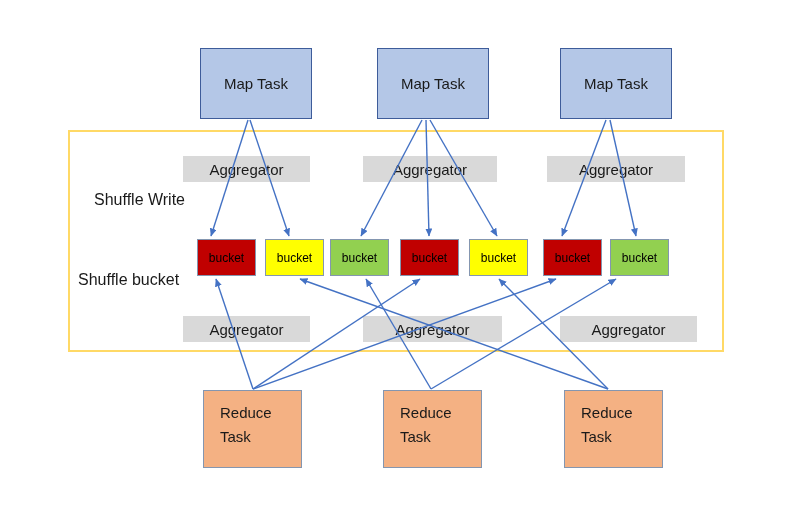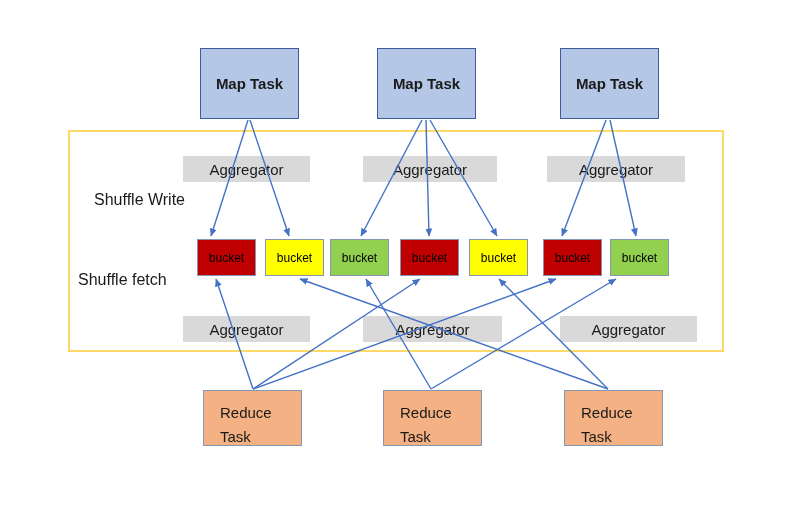--- a/index.html
+++ b/index.html
@@ -7,37 +7,37 @@
     position: relative;
     width: 789px;
     height: 531px;
     background: #ffffff;
     font-family: "Liberation Sans", sans-serif;
     overflow: hidden;
   }
   .box { position: absolute; box-sizing: border-box; display: flex; align-items: center; justify-content: center; }
 
   .map-task {
-    width: 99px; height: 71px;
+    width: 112px; height: 71px;
     background: var(--map-fill, #B4C7E7);
     border: 1.5px solid var(--map-border, #3E5C9A);
-    font-size: 15px; color: #1a1a1a; font-weight: bold;
+    font-size: 15px; color: #1a1a1a;
   }
   .aggregator {
     height: 26px;
     background: var(--agg-fill, #D9D9D9);
     font-size: 15px; color: #1a1a1a;
   }
   .bucket {
     width: 59px; height: 37px;
     border: 1.5px solid var(--bucket-border, #8496B0);
     font-size: 12px; color: #000000;
   }
   .reduce-task {
-    width: 99px; height: 56px;
+    width: 99px; height: 78px;
     background: var(--reduce-fill, #F4B183);
     border: 1.5px solid var(--reduce-border, #8496B0);
     font-size: 15px; color: #1a1a1a;
     justify-content: flex-start; align-items: flex-start;
     padding: 10px 0 0 16px; line-height: 24px;
   }
   .stage-rect {
     position: absolute;
     left: 68px; top: 130px; width: 656px; height: 222px;
     border: 2px solid var(--stage-border, #FFD966);
@@ -55,21 +55,21 @@
   .arrow-layer .head { fill: var(--arrow, #4472C4); }
 </style>
 </head>
 <body>
 
 <div class="canvas">
 
   <div class="stage-rect"></div>
 
   <div class="stage-label" style="left:78px; top:191px;margin-left:16px;">Shuffle Write</div>
-  <div class="stage-label" style="left:78px; top:271px;">Shuffle fetch</div>
+  <div class="stage-label" style="left:78px; top:271px;">Shuffle bucket</div>
 
   <div class="box aggregator" style="left:183px; top:156px; width:127px;">Aggregator</div>
   <div class="box aggregator" style="left:363px; top:156px; width:134px;">Aggregator</div>
   <div class="box aggregator" style="left:547px; top:156px; width:138px;">Aggregator</div>
 
   <div class="box aggregator" style="left:183px; top:316px; width:127px;">Aggregator</div>
   <div class="box aggregator" style="left:363px; top:316px; width:139px;">Aggregator</div>
   <div class="box aggregator" style="left:560px; top:316px; width:137px;">Aggregator</div>
 
   <svg class="arrow-layer" width="789" height="531" viewBox="0 0 789 531">

